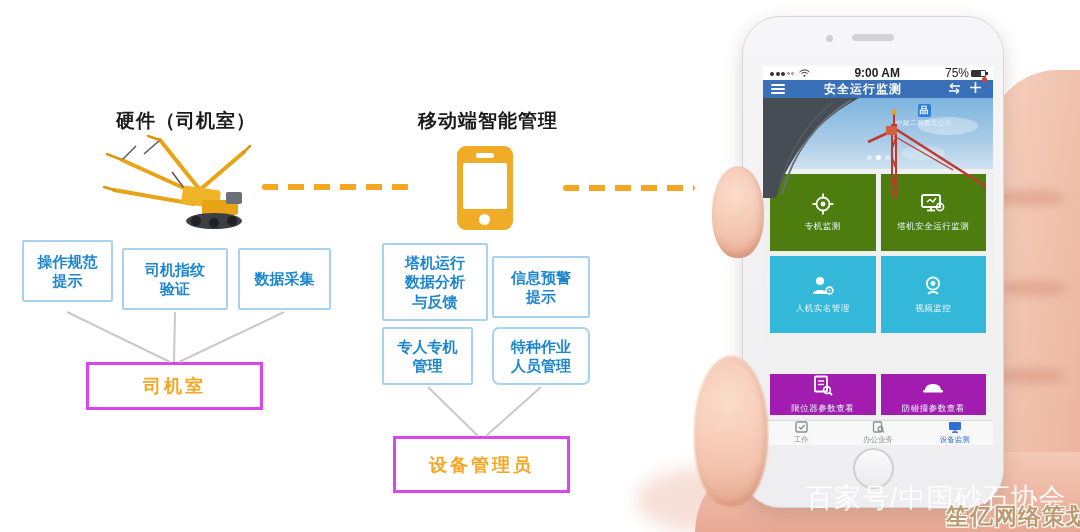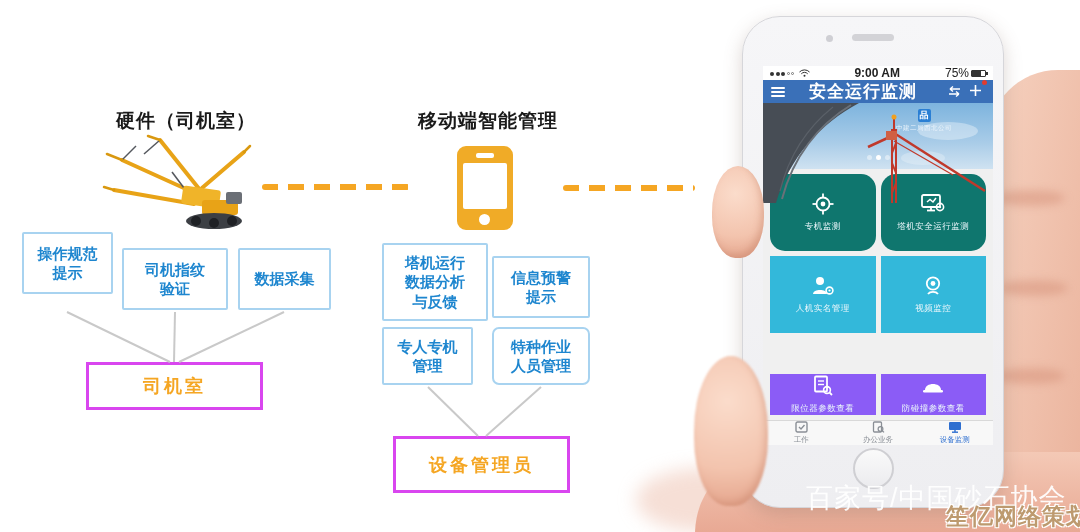--- a/index.html
+++ b/index.html
@@ -24,21 +24,21 @@
   
   #phone-glyph{position:absolute;left:457px;top:146px;width:56px;height:84px;background:#f0ab27;border-radius:9px;}
   #phone-glyph .slot{position:absolute;left:19px;top:7px;width:18px;height:5px;background:#fff;border-radius:2px;}
   #phone-glyph .scr{position:absolute;left:6px;top:17px;right:6px;bottom:21px;background:#fff;border-radius:2px;}
   #phone-glyph .dot{position:absolute;left:22px;bottom:5px;width:11px;height:11px;background:#fff;border-radius:50%;}
 
   
   .fbox{position:absolute;border:2px solid #a8d3f0;background:#fff;border-radius:2px;
         display:flex;align-items:center;justify-content:center;text-align:center;
         font-weight:bold;color:#1e86cf;font-size:15px;line-height:1.3;white-space:pre-line;}
-  #b1{left:22px;top:232px;width:91px;height:62px;}
+  #b1{left:22px;top:240px;width:91px;height:62px;}
   #b2{left:122px;top:248px;width:106px;height:62px;}
   #b3{left:238px;top:248px;width:93px;height:62px;}
   #m1{left:382px;top:243px;width:106px;height:78px;}
   #m2{left:492px;top:256px;width:98px;height:62px;}
   #m3{left:382px;top:327px;width:91px;height:58px;}
   #m4{left:492px;top:327px;width:98px;height:58px;border-radius:7px;}
 
   .tbox{position:absolute;border:3px solid #d946ef;background:#fff;
         display:flex;align-items:center;justify-content:center;
         font-weight:bold;color:#f5a623;font-size:18px;letter-spacing:3px;}
@@ -78,42 +78,42 @@
   #statusbar .mid{flex:1;text-align:center;font-weight:bold;}
   .sig-dot{display:inline-block;width:4px;height:4px;border-radius:50%;margin-right:1.5px;vertical-align:middle;}
   .sig-on{background:#333;} .sig-off{border:1px solid #777;width:3px;height:3px;background:transparent;}
   .bat{display:inline-block;width:15px;height:7px;border:1px solid #333;border-radius:1px;margin-left:2px;
     position:relative;vertical-align:-1px;}
   .bat::before{content:"";position:absolute;left:0;top:0;bottom:0;width:72%;background:#333;}
   .bat::after{content:"";position:absolute;right:-3px;top:1px;width:2px;height:3px;background:#333;}
 
   
   #navbar{height:25px;background:#3a70b8;display:flex;align-items:center;padding:0 8px;color:#fff;}
-  #nav-title{flex:1;text-align:center;font-size:17px;font-weight:bold;letter-spacing:1px;}
+  #nav-title{flex:1;text-align:center;font-size:12px;font-weight:bold;letter-spacing:1px;}
   .burger{width:14px;height:10px;display:flex;flex-direction:column;justify-content:space-between;cursor:pointer;}
   .burger span{height:2px;background:#fff;border-radius:1px;}
   .nav-ico{width:16px;margin-left:6px;position:relative;cursor:pointer;}
   .badge{position:absolute;right:-2px;top:-3px;width:5px;height:5px;border-radius:50%;background:#e03c2f;}
 
   
   #banner{height:100px;position:relative;background:linear-gradient(180deg,#7db4de 0%,#a9cce8 60%,#cfe2f1 100%);}
   #banner svg{position:absolute;left:0;top:0;}
   #banner-logo{position:absolute;right:34px;top:6px;width:70px;text-align:center;color:#eaf3fb;}
   #banner-logo .logo-sq{width:13px;height:13px;margin:0 auto 2px;background:#2a7fd4;border-radius:2px;
     color:#fff;font-size:9px;line-height:13px;font-weight:bold;text-align:center;}
   #banner-logo .logo-tx{font-size:6.5px;white-space:nowrap;letter-spacing:.5px;}
   #banner-dots{position:absolute;left:0;right:0;bottom:5px;text-align:center;}
   #banner-dots i{display:inline-block;width:5px;height:5px;border-radius:50%;margin:0 2px;background:rgba(255,255,255,.45);}
   #banner-dots i.on{background:#fff;}
 
   
   #tile-grid{flex:1;display:grid;grid-template-columns:1fr 1fr;grid-auto-rows:1fr;gap:5px;padding:5px 7px;}
   .tile{display:flex;flex-direction:column;align-items:center;justify-content:center;gap:5px;cursor:pointer;}
   .tile .tile-label{color:#eaf6fb;font-size:8.5px;letter-spacing:.5px;white-space:nowrap;}
-  .row1{background:#0f766e;border-radius:15px;} .row2{background:#33b8da;} .row3{background:#8b5cf6;margin-top:36px;}
+  .row1{background:#4d7c0f;} .row2{background:#33b8da;} .row3{background:#a21caf;margin-top:36px;}
 
   
   #tabbar{height:33px;background:#f8f8f8;border-top:1px solid #d9d9d9;display:flex;}
   .tab{flex:1;display:flex;flex-direction:column;align-items:center;justify-content:center;gap:2px;
     font-size:7.5px;color:#8a8f96;cursor:pointer;}
   .tab.active{color:#2e6fd0;}
 
   
   #wm-source{position:absolute;left:806px;top:480px;z-index:6;font-size:27px;color:rgba(255,255,255,.93);
     letter-spacing:1px;white-space:nowrap;font-weight:500;}

